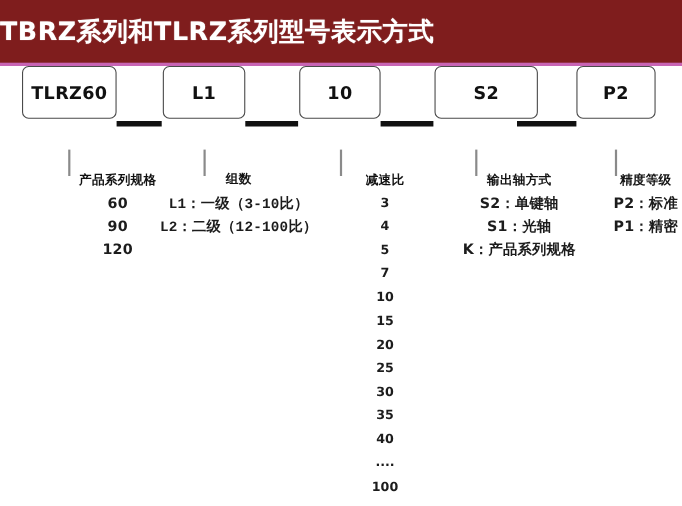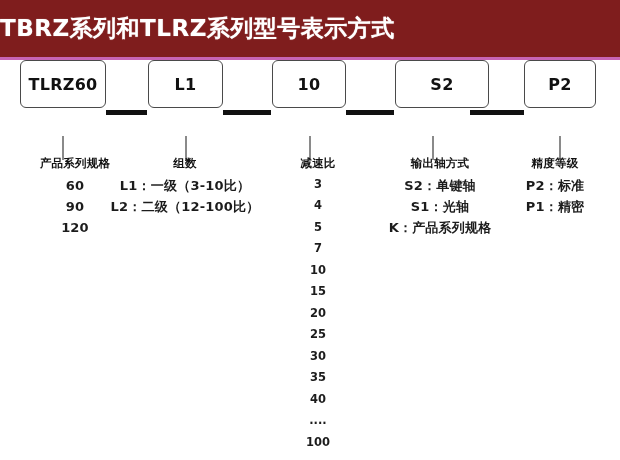--- a/index.html
+++ b/index.html
@@ -77,20 +77,21 @@
     background: #8a8a8a;
     top: 76px;
     height: 24px;
   }
 
   .column {
     position: absolute;
     top: 98px;
     text-align: center;
     line-height: 1.0;
+    padding-left: 32px;
   }
   .col-header {
     font-size: 11.5px;
     font-weight: bold;
     color: #121212;
     margin-bottom: 9px;
     white-space: nowrap;
     letter-spacing: 0.2px;
   }
   .col-entry {
@@ -103,21 +104,21 @@
   }
   .ratio-entry {
     font-size: 11.5px;
     font-weight: bold;
     color: #1c1c1c;
     margin-bottom: 10px;
   }
 
   
   #col-series      { left: 0px;   width: 150px; }
-  #col-stages      { left: 110px; width: 150px; }
+  #col-stages      { left: 110px; width: 150px; font-family: Liberation Mono, monospace; }
   #col-ratio       { left: 266px; width: 104px; }
   #col-shaft       { left: 370px; width: 140px; }
   #col-precision   { left: 490px; width: 130px; }
 </style>
 </head>
 <body>
 
 <div id="title-banner">
   <div id="title-text">TBRZ系列和TLRZ系列型号表示方式</div>
 </div>

